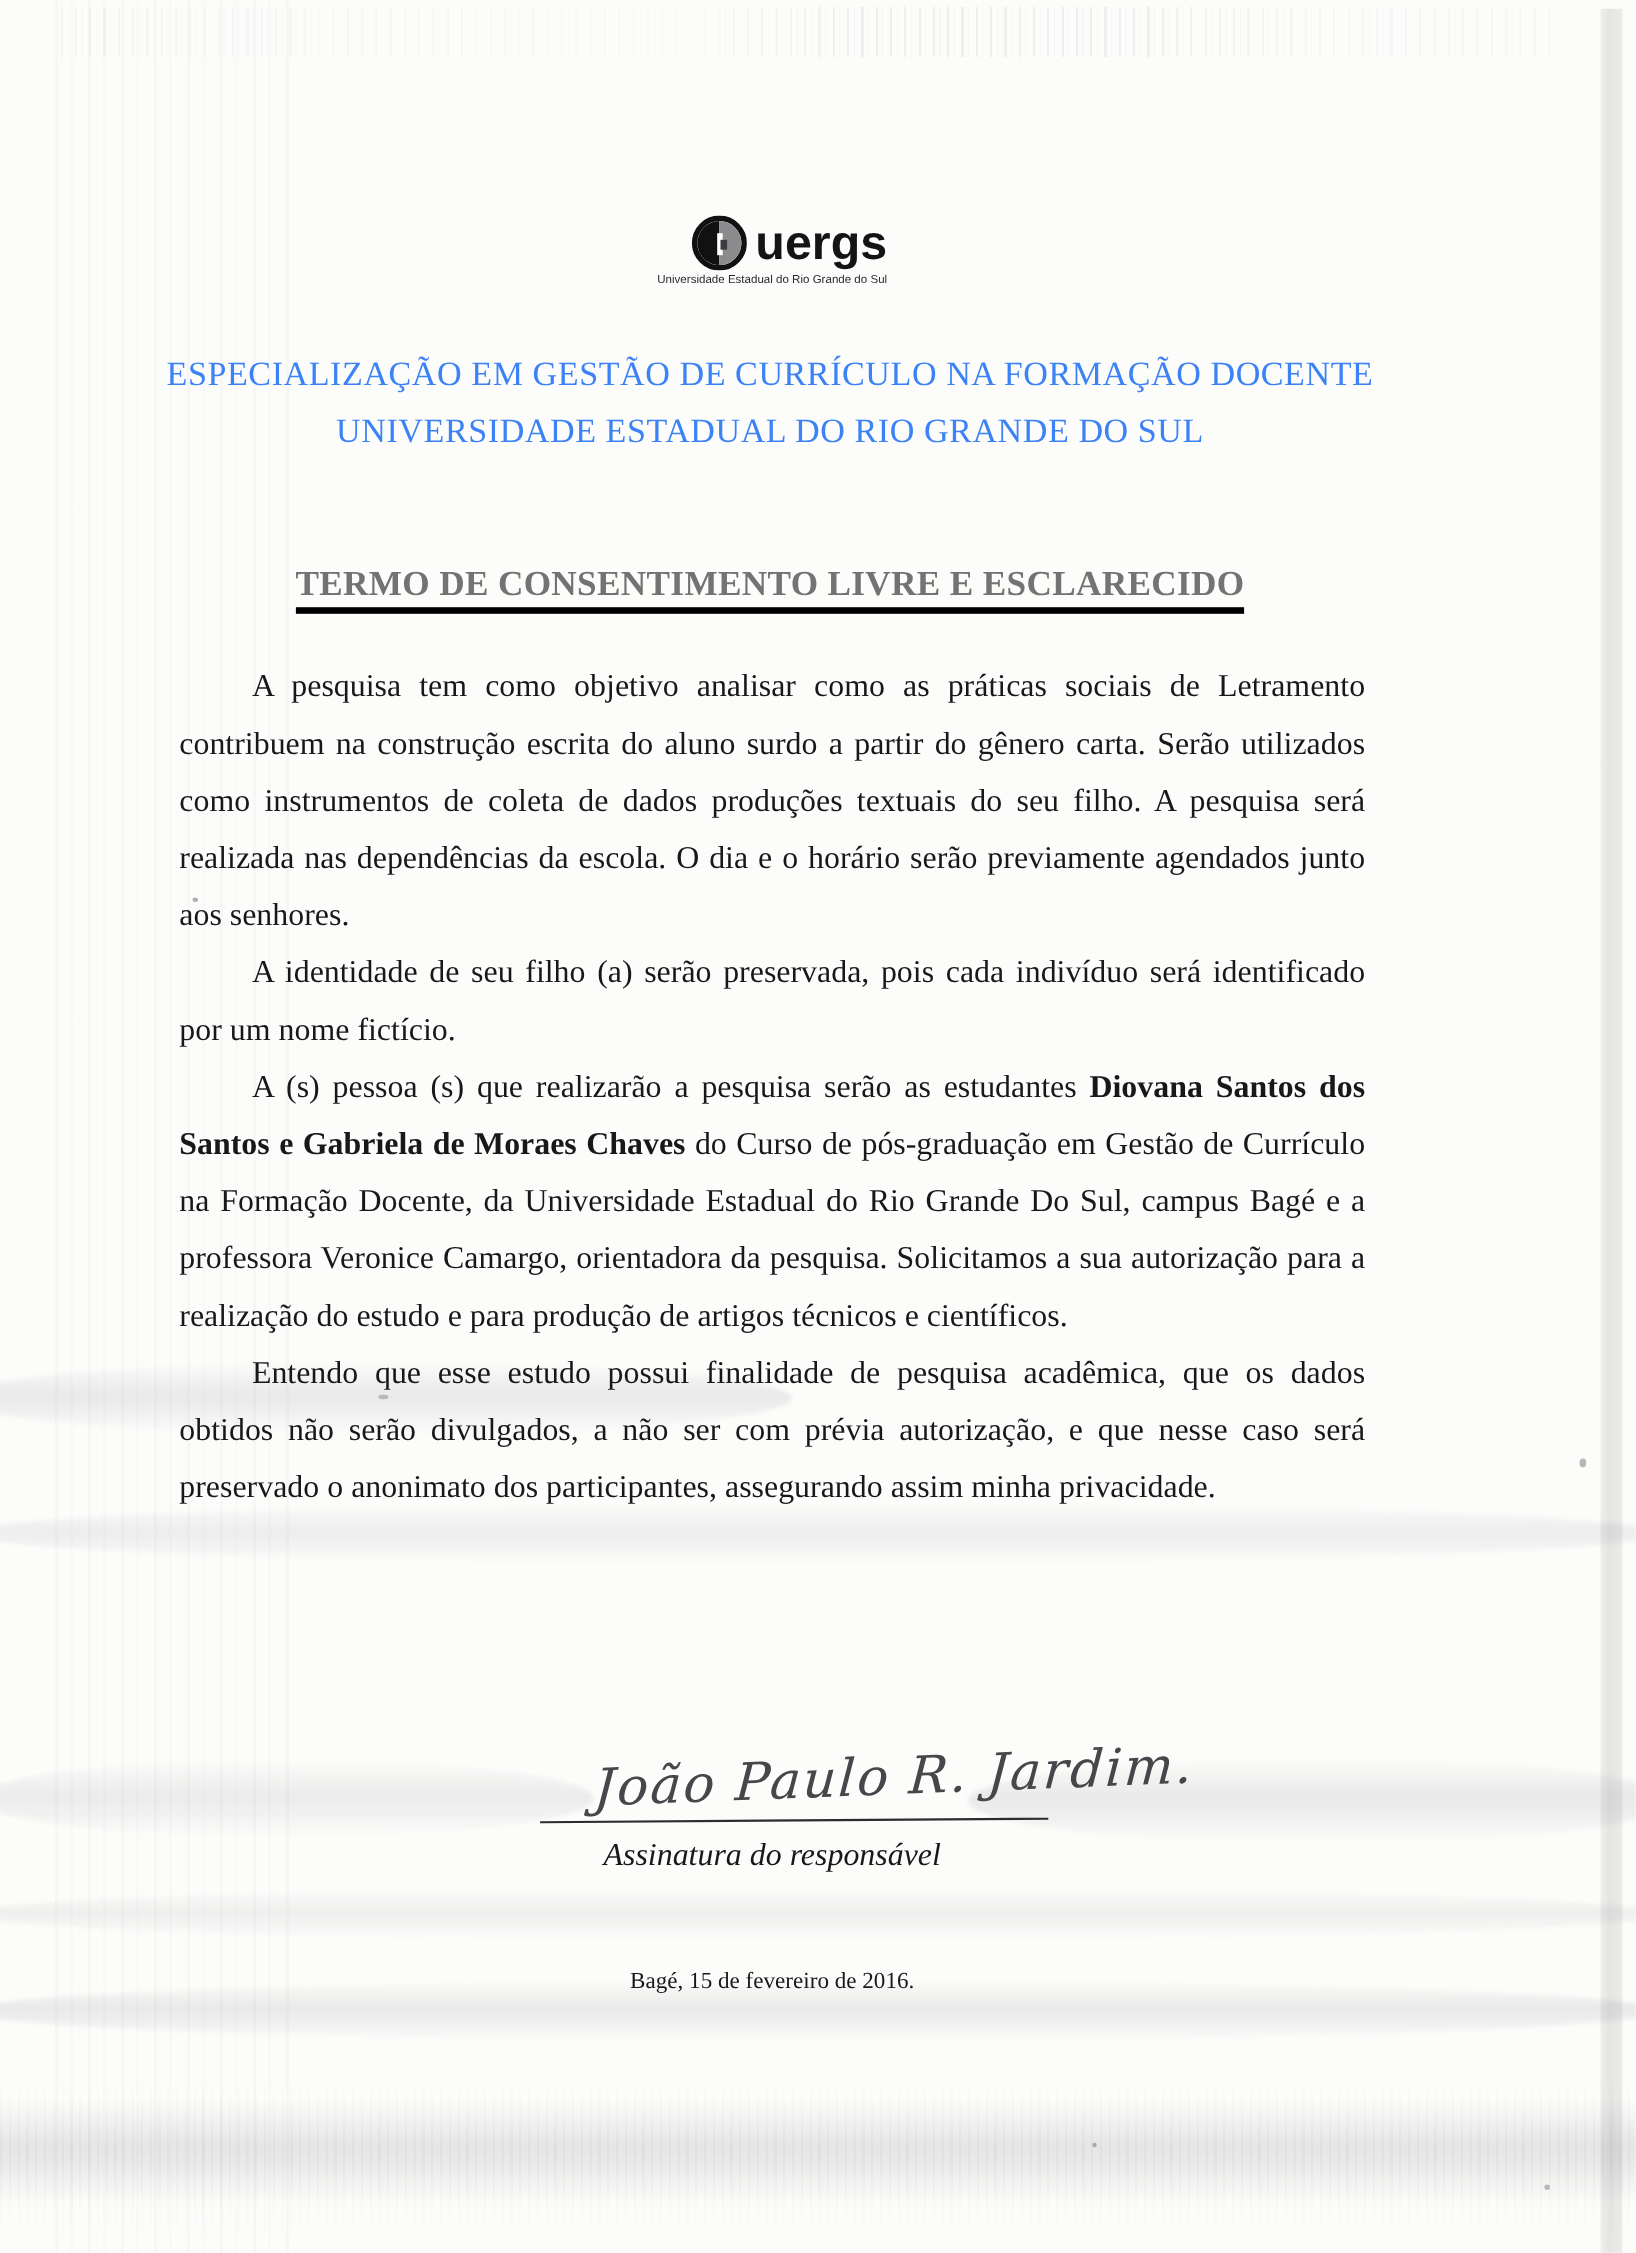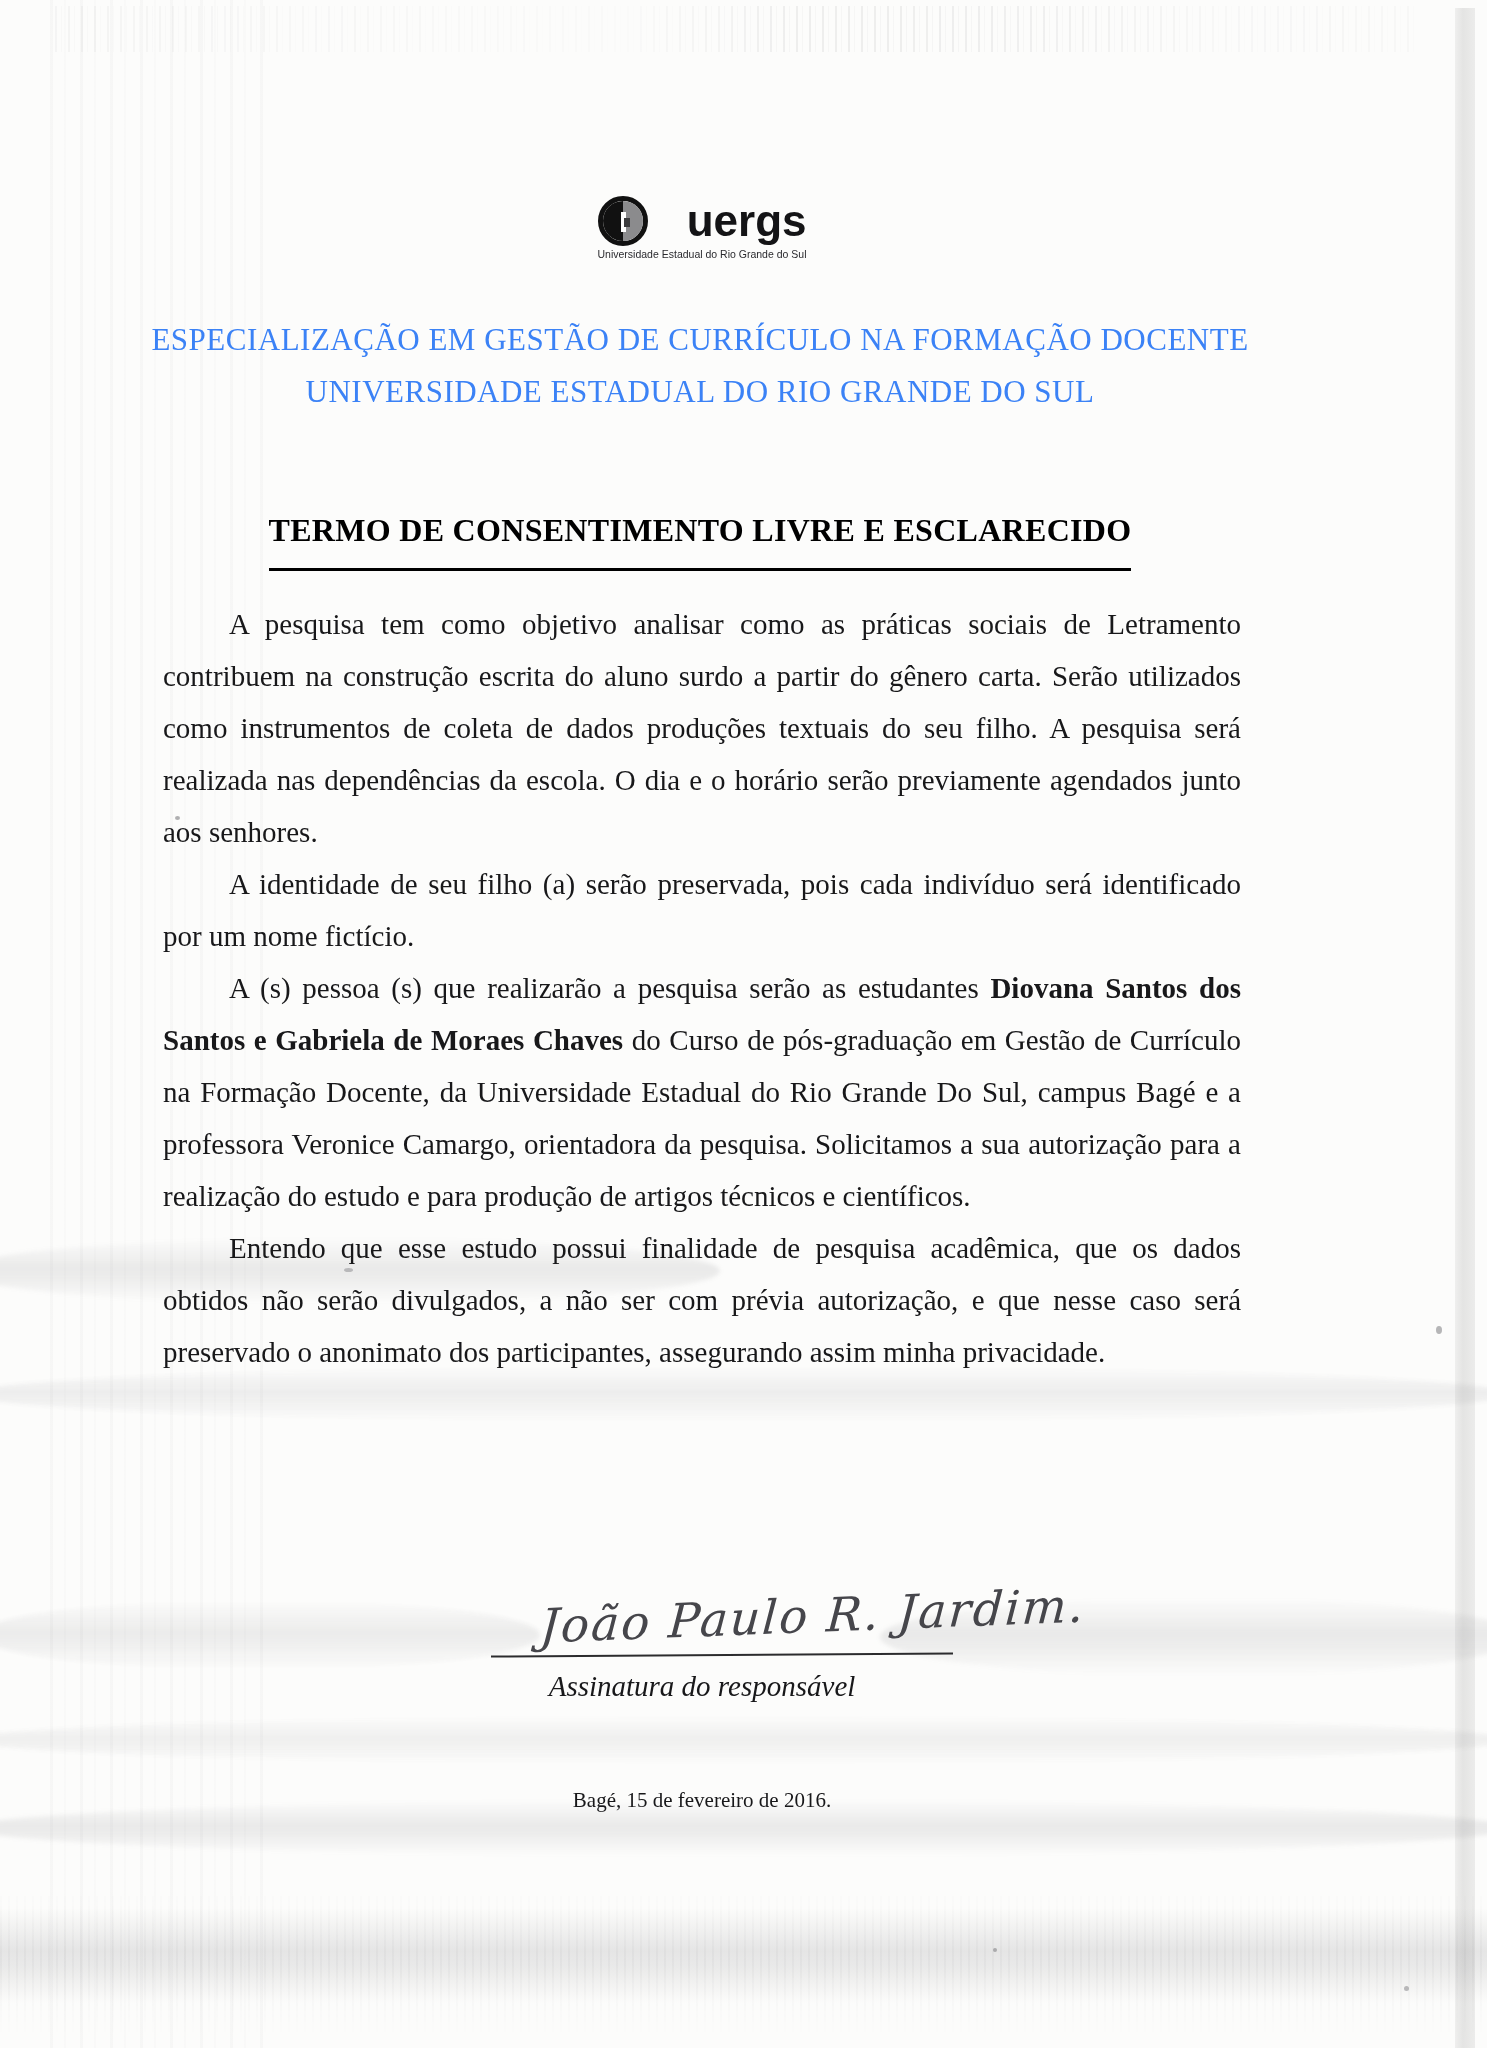--- a/index.html
+++ b/index.html
@@ -46,38 +46,38 @@
   .speck{position:absolute;border-radius:50%;background:#6f6f73;}
   .speck-1{left:175px;top:816px;width:5px;height:4px;opacity:.55;}
   .speck-2{left:344px;top:1268px;width:9px;height:4px;opacity:.4;}
   .speck-3{left:1436px;top:1326px;width:6px;height:8px;opacity:.5;}
   .speck-4{left:993px;top:1948px;width:4px;height:4px;opacity:.5;}
   .speck-5{left:1404px;top:1986px;width:5px;height:5px;opacity:.45;}
 
   
   .logo-block{position:absolute;left:163px;top:196px;width:1078px;text-align:center;}
   .logo-inner{display:inline-block;text-align:center;}
-  .logo-row{display:flex;align-items:center;justify-content:space-between;gap:8px;}
+  .logo-row{display:flex;align-items:center;justify-content:flex-end;gap:8px;}
   .logo-mark{width:50px;height:50px;display:block;}
   .logo-word{
     font-family:"Liberation Sans", sans-serif;font-weight:700;
     font-size:44px;line-height:46px;color:#141416;letter-spacing:0px;
   }
   .logo-sub{
     font-family:"Liberation Sans", sans-serif;font-size:10.5px;color:#2a2a2e;
     margin-top:2px;white-space:nowrap;
   }
 
   
   .header-block{position:absolute;left:140px;top:314px;width:1120px;text-align:center;}
   .header-line{font-size:31px;line-height:52px;color:#3b82f6;letter-spacing:.5px;}
   .doc-title-wrap{position:absolute;left:140px;top:512px;width:1120px;text-align:center;}
   .doc-title{
-    display:inline-block;font-size:32px;font-weight:700;color:#000000;
-    border-bottom:3px solid #000000;padding-bottom:19px;letter-spacing:.3px;
+    display:inline-block;font-size:32px;font-weight:700;color:#737373;
+    border-bottom:6px solid #000000;padding-bottom:3px;letter-spacing:.3px;
   }
 
   
   .body-block{position:absolute;left:163px;top:598px;width:1078px;}
   .body-block p{
     margin:0;font-size:29px;line-height:52px;text-align:justify;
     text-indent:66px;color:#18181a;
   }
   .b{font-weight:700;}
 

